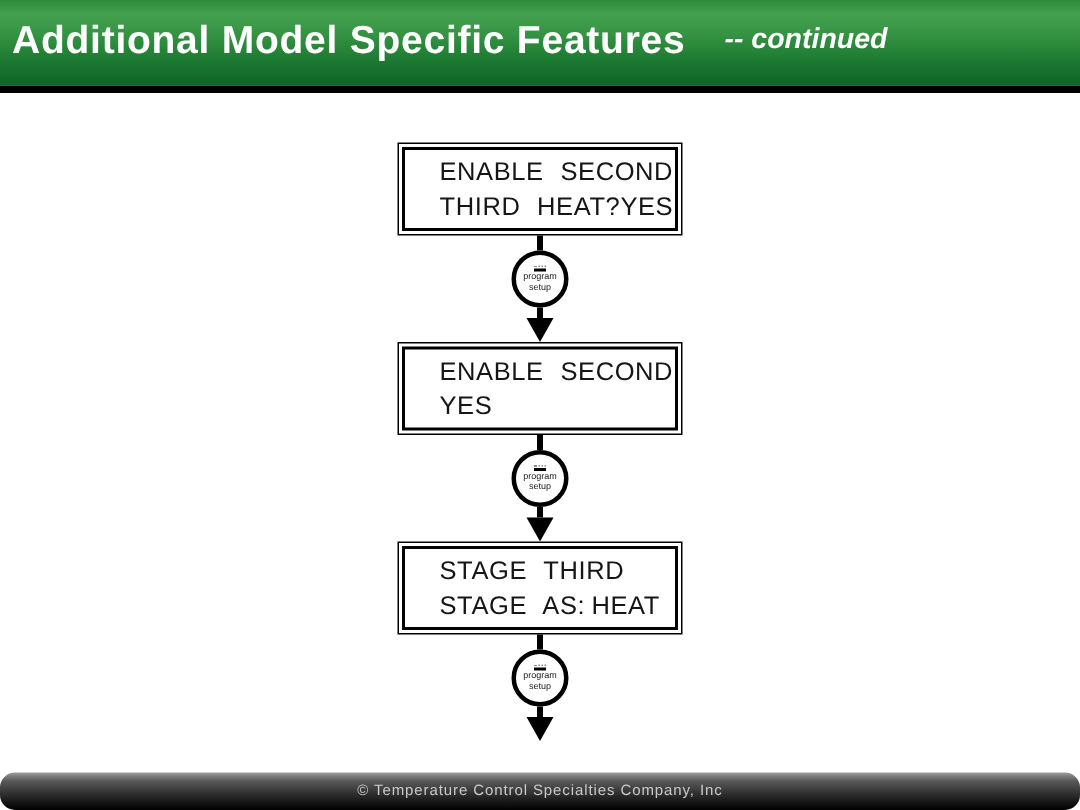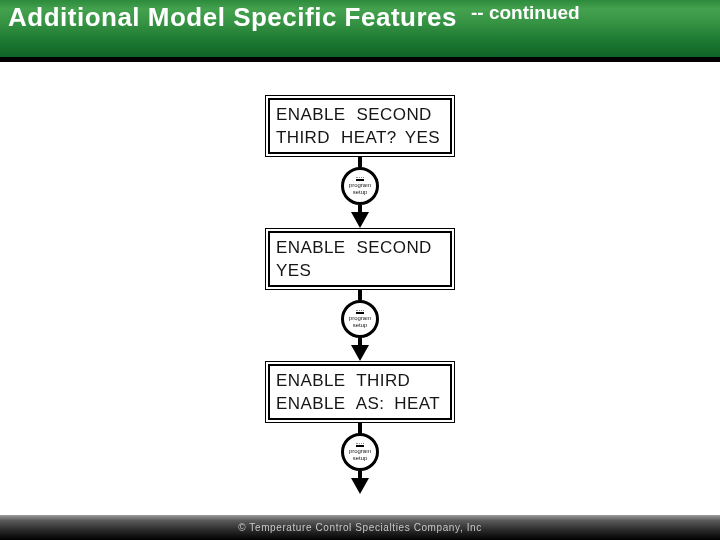--- a/index.html
+++ b/index.html
@@ -14,34 +14,36 @@
     overflow: hidden;
   }
 
   
   .header {
     position: absolute;
     top: 0; left: 0; right: 0;
     height: 57px;
     background: linear-gradient(180deg, #2c8a3c 0%, #44a14e 16%, #359343 40%, #1d7a32 70%, #0f6428 100%);
     display: flex;
+    align-items: center;
     padding: 2px 20px 6px 8px;
   }
   .header .title {
     color: #ffffff;
     font-size: 26px;
     font-weight: 800;
     letter-spacing: 0.5px;
     white-space: nowrap;
   }
   .header .title-suffix {
     color: #ffffff;
     font-size: 19px;
     font-weight: bold;
-    margin-left: 14px;
+    font-style: italic;
+    margin-left: 26px;
     white-space: nowrap;
   }
   .header-divider {
     position: absolute;
     top: 57px; left: 0; right: 0;
     height: 5px;
     background: #000000;
   }
 
   
@@ -56,21 +58,21 @@
     margin-top: 0;
     width: 190px;
     background: #ffffff;
     border: 1px solid #000000;
     padding: 2px;
   }
   .flow-box.first { margin-top: 33px; }
   .flow-box-inner {
     border: 2px solid #000000;
     background: #ffffff;
-    padding: 3px 10px 3px 6px;
+    padding: 3px 10px 3px 23px;
     color: #161616;
   }
   .lcd-line {
     font-size: 17px;
     line-height: 23px;
     letter-spacing: 0.4px;
     word-spacing: 6px;
     white-space: nowrap;
     display: flex;
     justify-content: space-between;
@@ -119,20 +121,21 @@
 
   
   .footer {
     position: absolute;
     left: 0; right: 0; bottom: 0;
     height: 25px;
     background: linear-gradient(180deg, #9c9c9c 0%, #5a5a5a 22%, #2b2b2b 60%, #000000 100%);
     display: flex;
     align-items: center;
     justify-content: center;
+    border-radius: 10px;
   }
   .footer-text {
     color: #c9c9c9;
     font-size: 10px;
     letter-spacing: 0.6px;
   }
 </style>
 </head>
 <body>
 
@@ -189,24 +192,24 @@
         <div class="btn-label">program</div>
         <div class="btn-label">setup</div>
       </div>
       <div class="stem-bottom"></div>
       <div class="arrow-head"></div>
     </div>
 
     <div class="flow-box">
       <div class="flow-box-inner">
         <div class="lcd-line">
-          <span>ENABLE THIRD</span>
-        </div>
-        <div class="lcd-line">
-          <span>ENABLE AS:</span>
+          <span>STAGE THIRD</span>
+        </div>
+        <div class="lcd-line">
+          <span>STAGE AS:</span>
           <span>HEAT</span>
         </div>
       </div>
     </div>
 
     <div class="connector">
       <div class="stem-top"></div>
       <div class="btn-circle">
         <div class="btn-icon-squiggle"></div>
         <div class="btn-icon-dash"></div>

